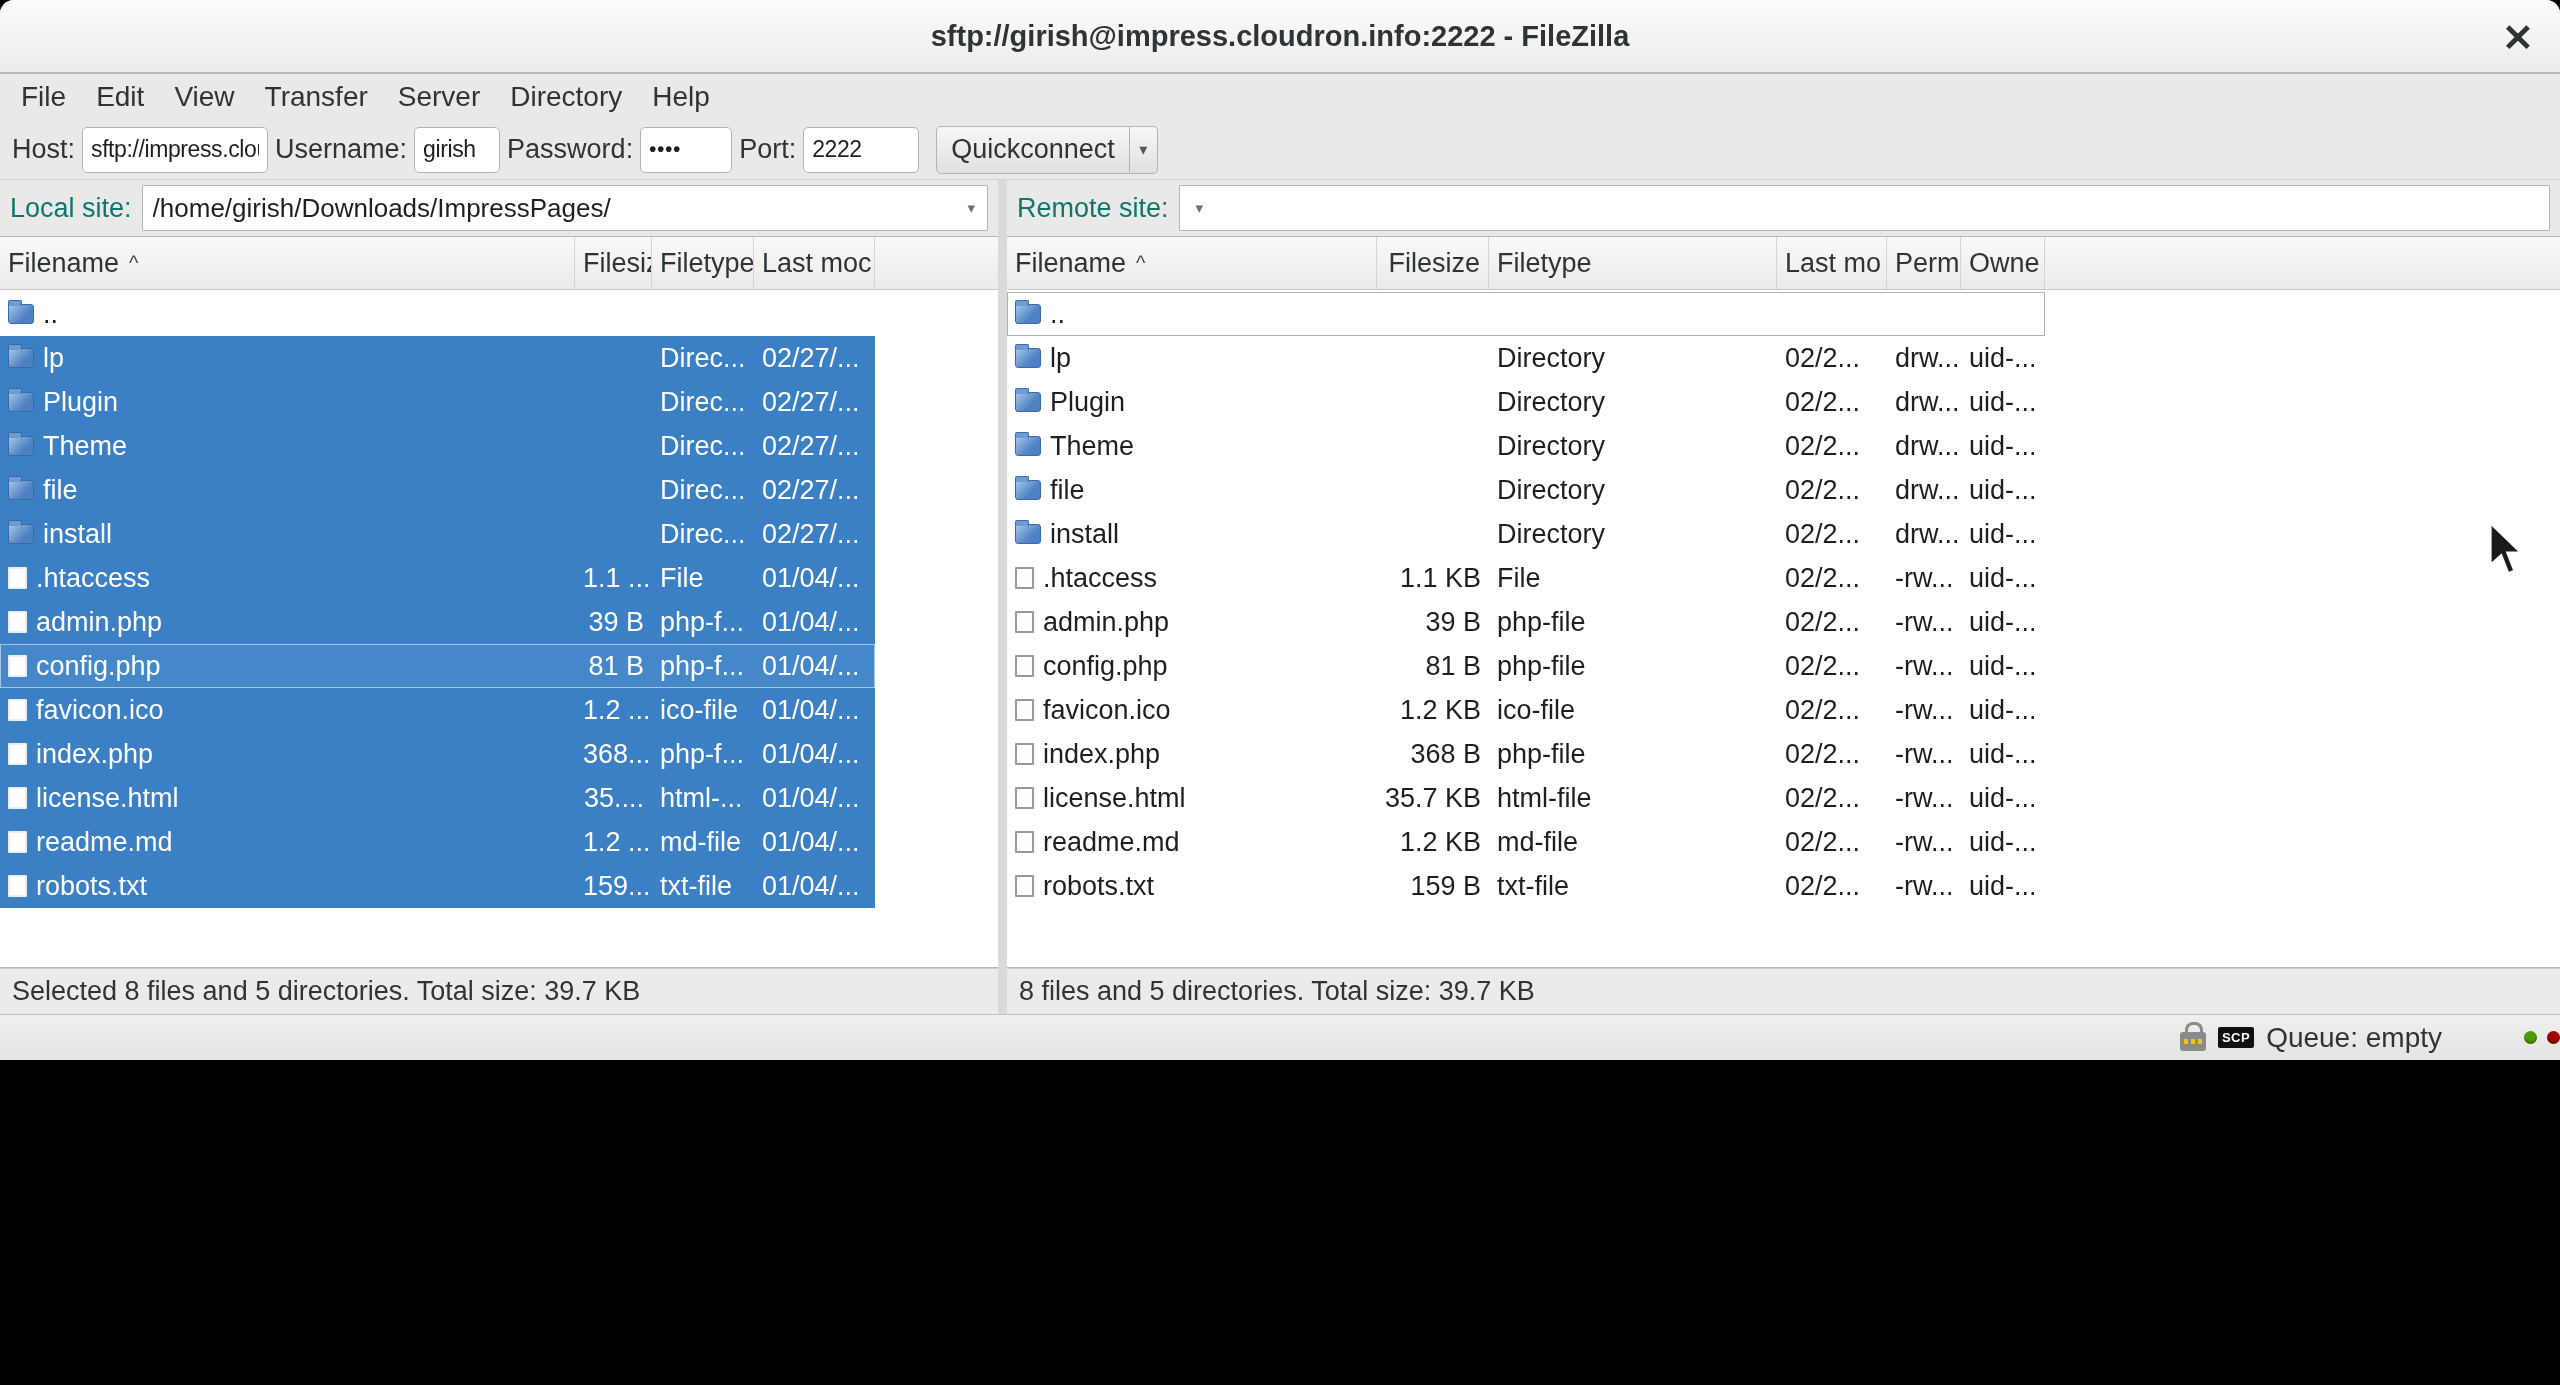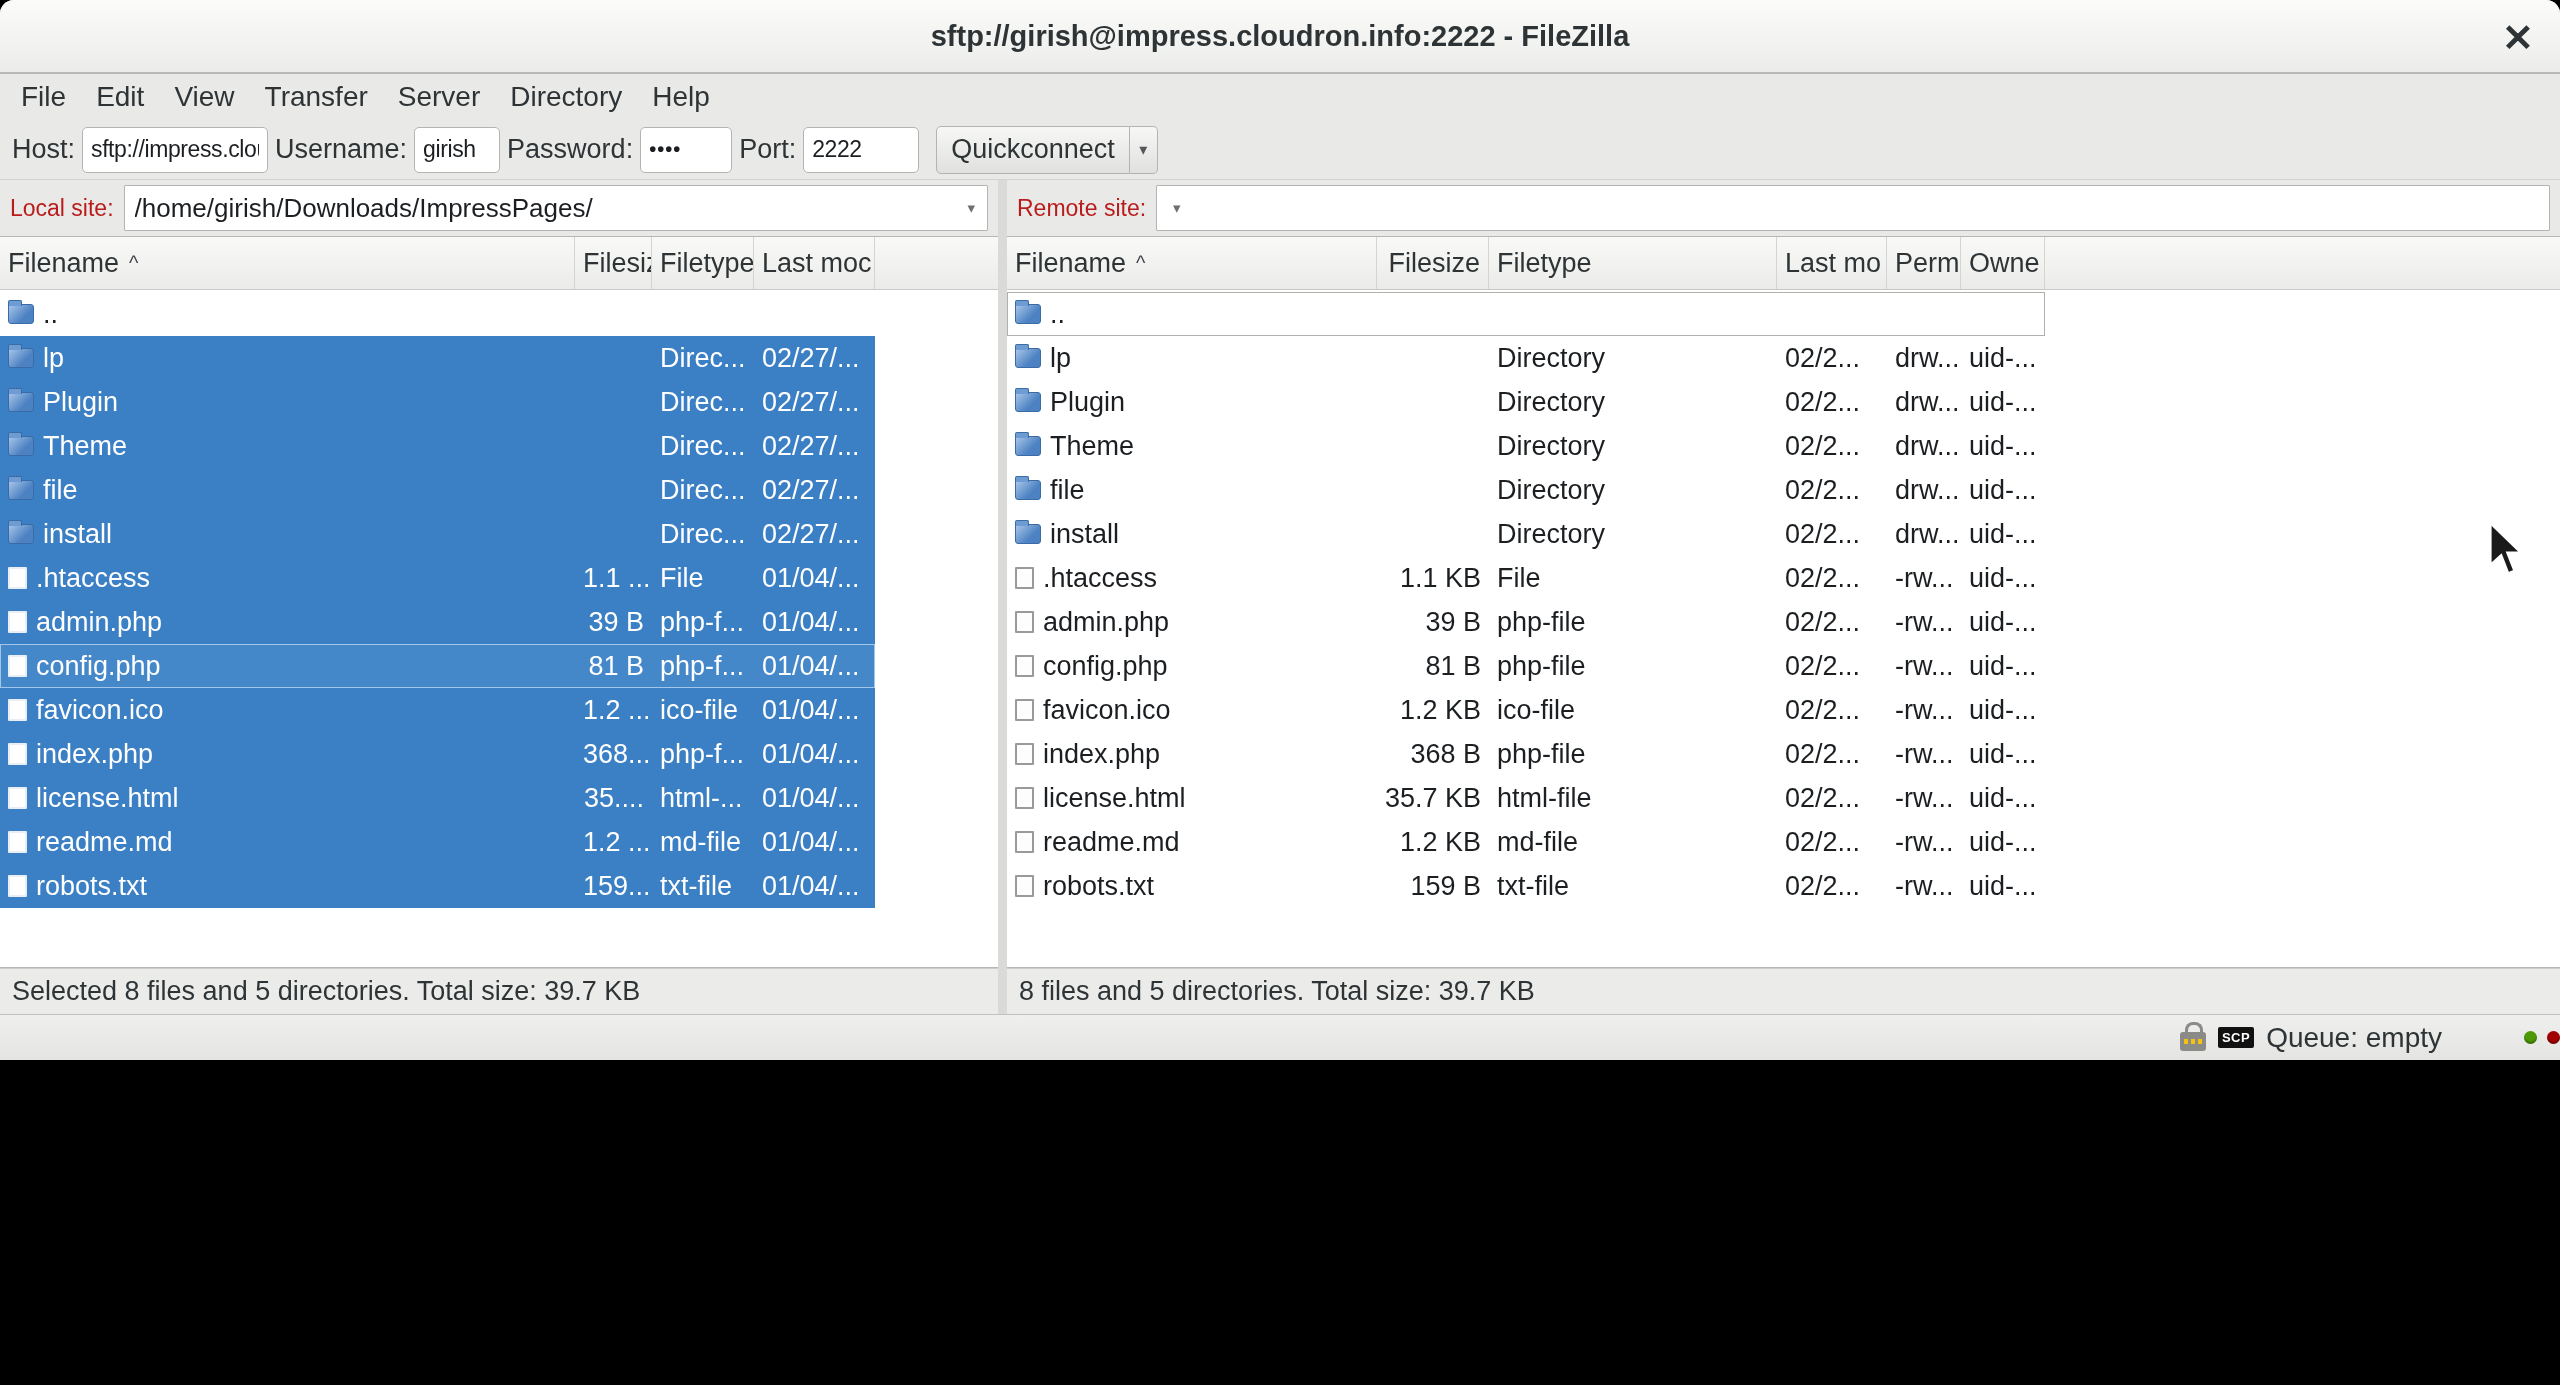--- a/index.html
+++ b/index.html
@@ -59,21 +59,21 @@
     display:flex; align-items:center; justify-content:center;
     font-size:16px; color:#55575a;
   }
   
   .panes { flex:1; display:flex; min-height:0; }
   .pane { display:flex; flex-direction:column; min-width:0; background:#e9e9e8; }
   .pane.local { flex:0 0 998px; }
   .splitter { flex:0 0 9px; background:#dadad8; }
   .pane.remote { flex:1; }
   .site-bar { height:56px; flex:0 0 56px; display:flex; align-items:center; padding:0 10px; gap:10px; }
-  .site-label { font-size:23px; color:#b91c1c; white-space:nowrap; }
+  .site-label { font-size:27px; color:#0f766e; white-space:nowrap; }
   .combo {
     flex:1; height:46px; background:#fff; border:1px solid #b4b4b0; border-radius:1px;
     display:flex; align-items:center; padding:0 6px 0 10px; overflow:hidden;
   }
   .combo-text { flex:1; font-size:26px; color:#1c1f22; white-space:nowrap; overflow:hidden; }
   .combo-arrow { font-size:15px; color:#6d6f72; padding:0 6px; }
   .file-area {
     flex:1; min-height:0; margin:0; background:#fff;
     border:1px solid #b6b6b2; border-left:none; border-right:none;
     display:flex; flex-direction:column; overflow:hidden;

